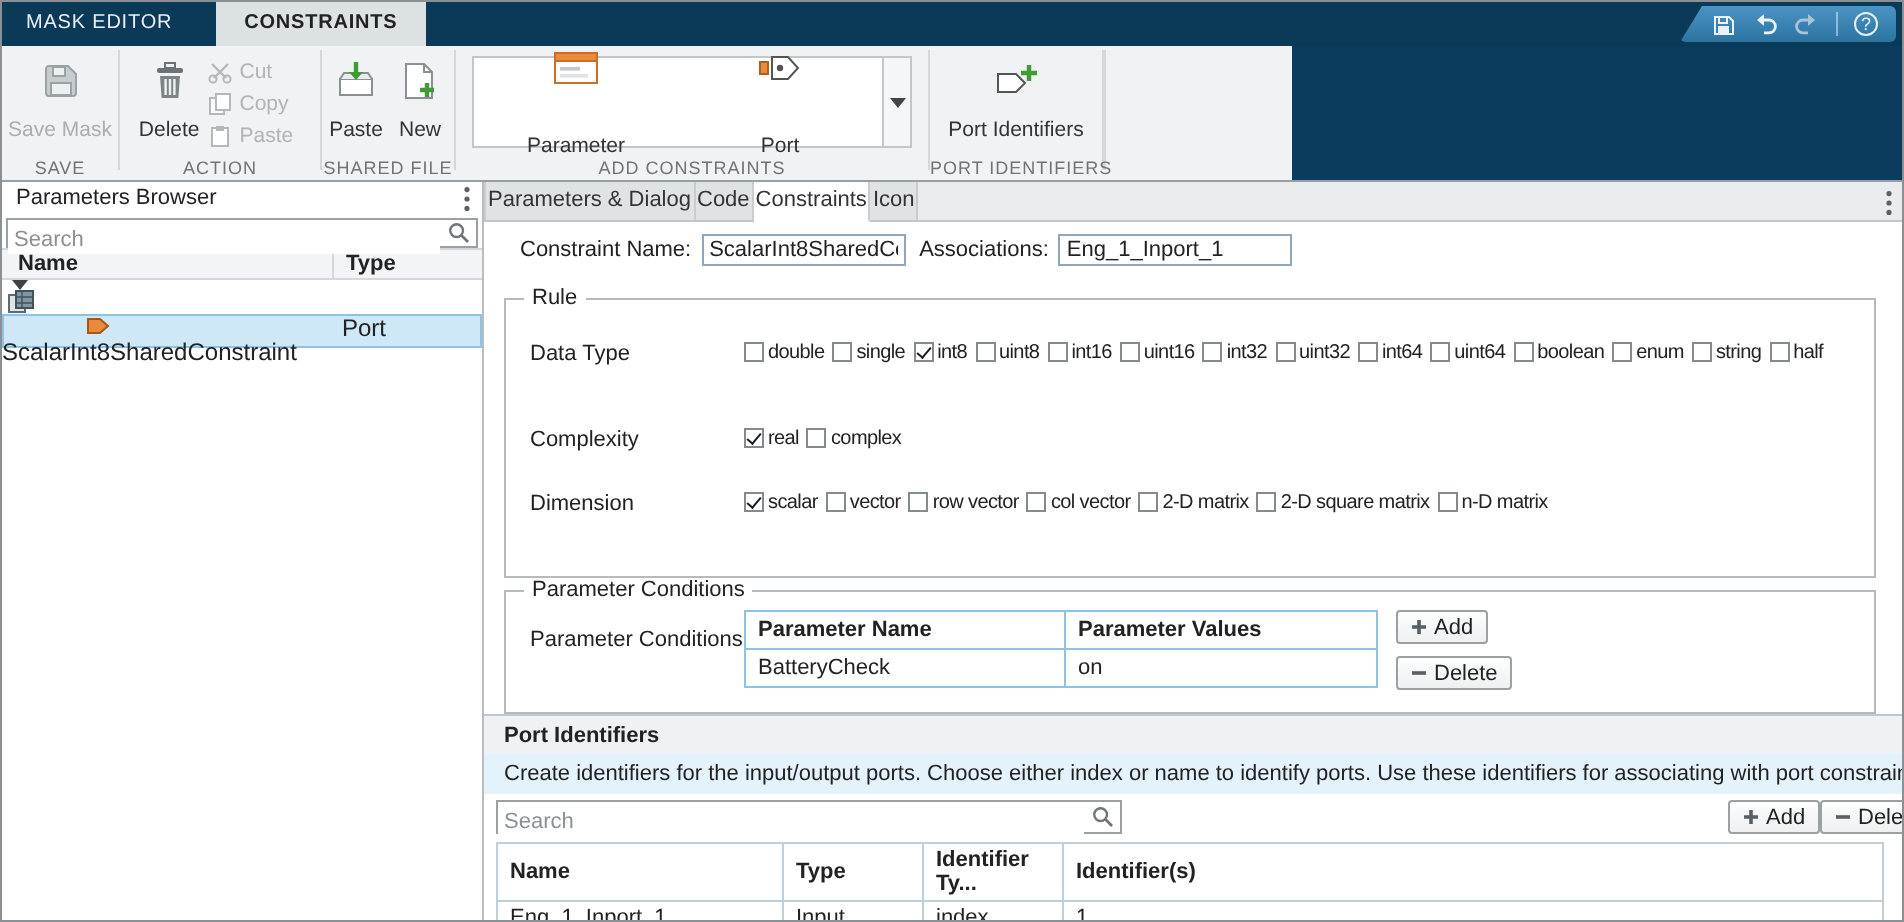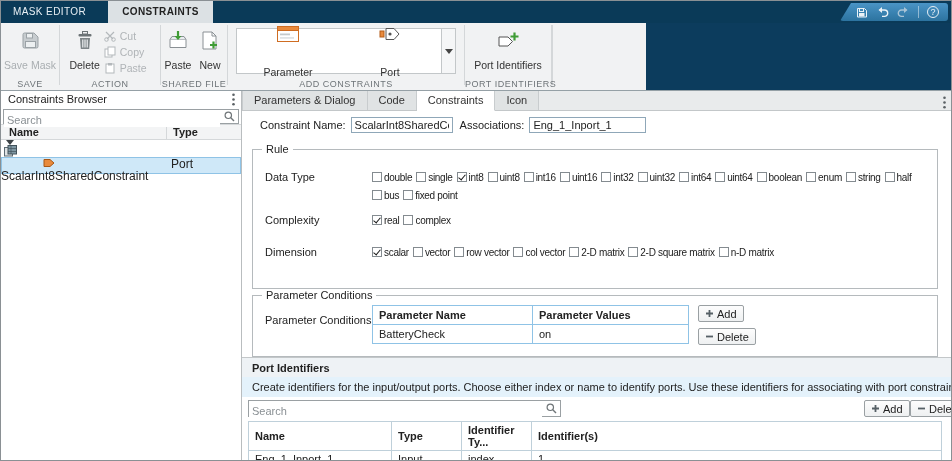--- a/index.html
+++ b/index.html
@@ -45,21 +45,21 @@
   .trow { height:17px; display:flex; align-items:flex-start; font-size:12px; color:#222; position:relative;flex-direction:column; }
   .trow.sel { background:#cfe8f8; box-shadow:inset 0 0 0 1px #8fc3e6; }
   .tri { width:0; height:0; border-left:4px solid transparent; border-right:4px solid transparent; border-top:5px solid #3c4246; flex:none; }
   .ticon { flex:none; margin:0 4px 0 3px; }
   .tlabel { white-space:nowrap; }
   .ttype { position:absolute; left:170px; }
 
   
   .main { position:absolute; top:90px; left:241px; right:0; bottom:0; background:#fff; overflow:hidden; }
   .etabs { position:absolute; top:0; left:0; right:0; height:20px; background:#e9ebec; border-bottom:1px solid #c3c7c9; display:flex; }
-  .etab { padding:0 11px; line-height:19px; font-size:11px; color:#333; background:#e0e3e4; border-right:1px solid #c8ccce; }
+  .etab { padding:0 1px; line-height:19px; font-size:11px; color:#333; background:#e0e3e4; border-right:1px solid #c8ccce; }
   .etab:first-child { border-left:1px solid #c8ccce; }
   .etab.active { background:#fff; border-bottom:1px solid #fff; margin-bottom:-1px; position:relative; z-index:2; }
   .mmenu { position:absolute; right:5px; top:4px; }
   .fields { position:absolute; top:25px; left:18px; height:17px; display:flex; align-items:center; font-size:11px; color:#222; }
   .txt { height:16px; border:1px solid #8fa7b8; font-size:11px; padding:0 3px; font-family:inherit; color:#222; background:#fff; }
   .txt.cname { width:102px; margin-left:5px; }
   .txt.assoc { width:117px; margin-left:5px; }
   .lbl2 { margin-left:7px; }
   input::placeholder { color:#8a9094; }
 
@@ -261,21 +261,21 @@
       </div>
       <div class="vdiv"></div>
 
       <div class="vdiv"></div>
 
     </div>
   </div>
 
   <div class="leftpanel">
     <div class="lhead">
-      <span>Constraints Browser</span>
+      <span>Parameters Browser</span>
       <span class="lmenu">
         <svg width="3" height="13" viewBox="0 0 3 13">
             <circle cx="1.5" cy="1.8" r="1.3" fill="#5a6064"></circle>
             <circle cx="1.5" cy="6.5" r="1.3" fill="#5a6064"></circle>
             <circle cx="1.5" cy="11.2" r="1.3" fill="#5a6064"></circle>
           </svg>
       </span>
     </div>
     <div class="lsearch">
       <input placeholder="Search" style="">
@@ -368,27 +368,20 @@
             <span class="cbl">boolean</span>
           </label><label class="checkitem">
             <span class="cb"></span>
             <span class="cbl">enum</span>
           </label><label class="checkitem">
             <span class="cb"></span>
             <span class="cbl">string</span>
           </label><label class="checkitem">
             <span class="cb"></span>
             <span class="cbl">half</span>
-          </label></div>
-      <div class="gvalue" style="top:36px"><label class="checkitem">
-            <span class="cb"></span>
-            <span class="cbl">bus</span>
-          </label><label class="checkitem">
-            <span class="cb"></span>
-            <span class="cbl">fixed point</span>
           </label></div>
       <span class="glabel" style="top:64px">Complexity</span>
       <div class="gvalue" style="top:61px"><label class="checkitem">
             <span class="cb checked"></span>
             <span class="cbl">real</span>
           </label><label class="checkitem">
             <span class="cb"></span>
             <span class="cbl">complex</span>
           </label></div>
       <span class="glabel" style="top:96px">Dimension</span>

